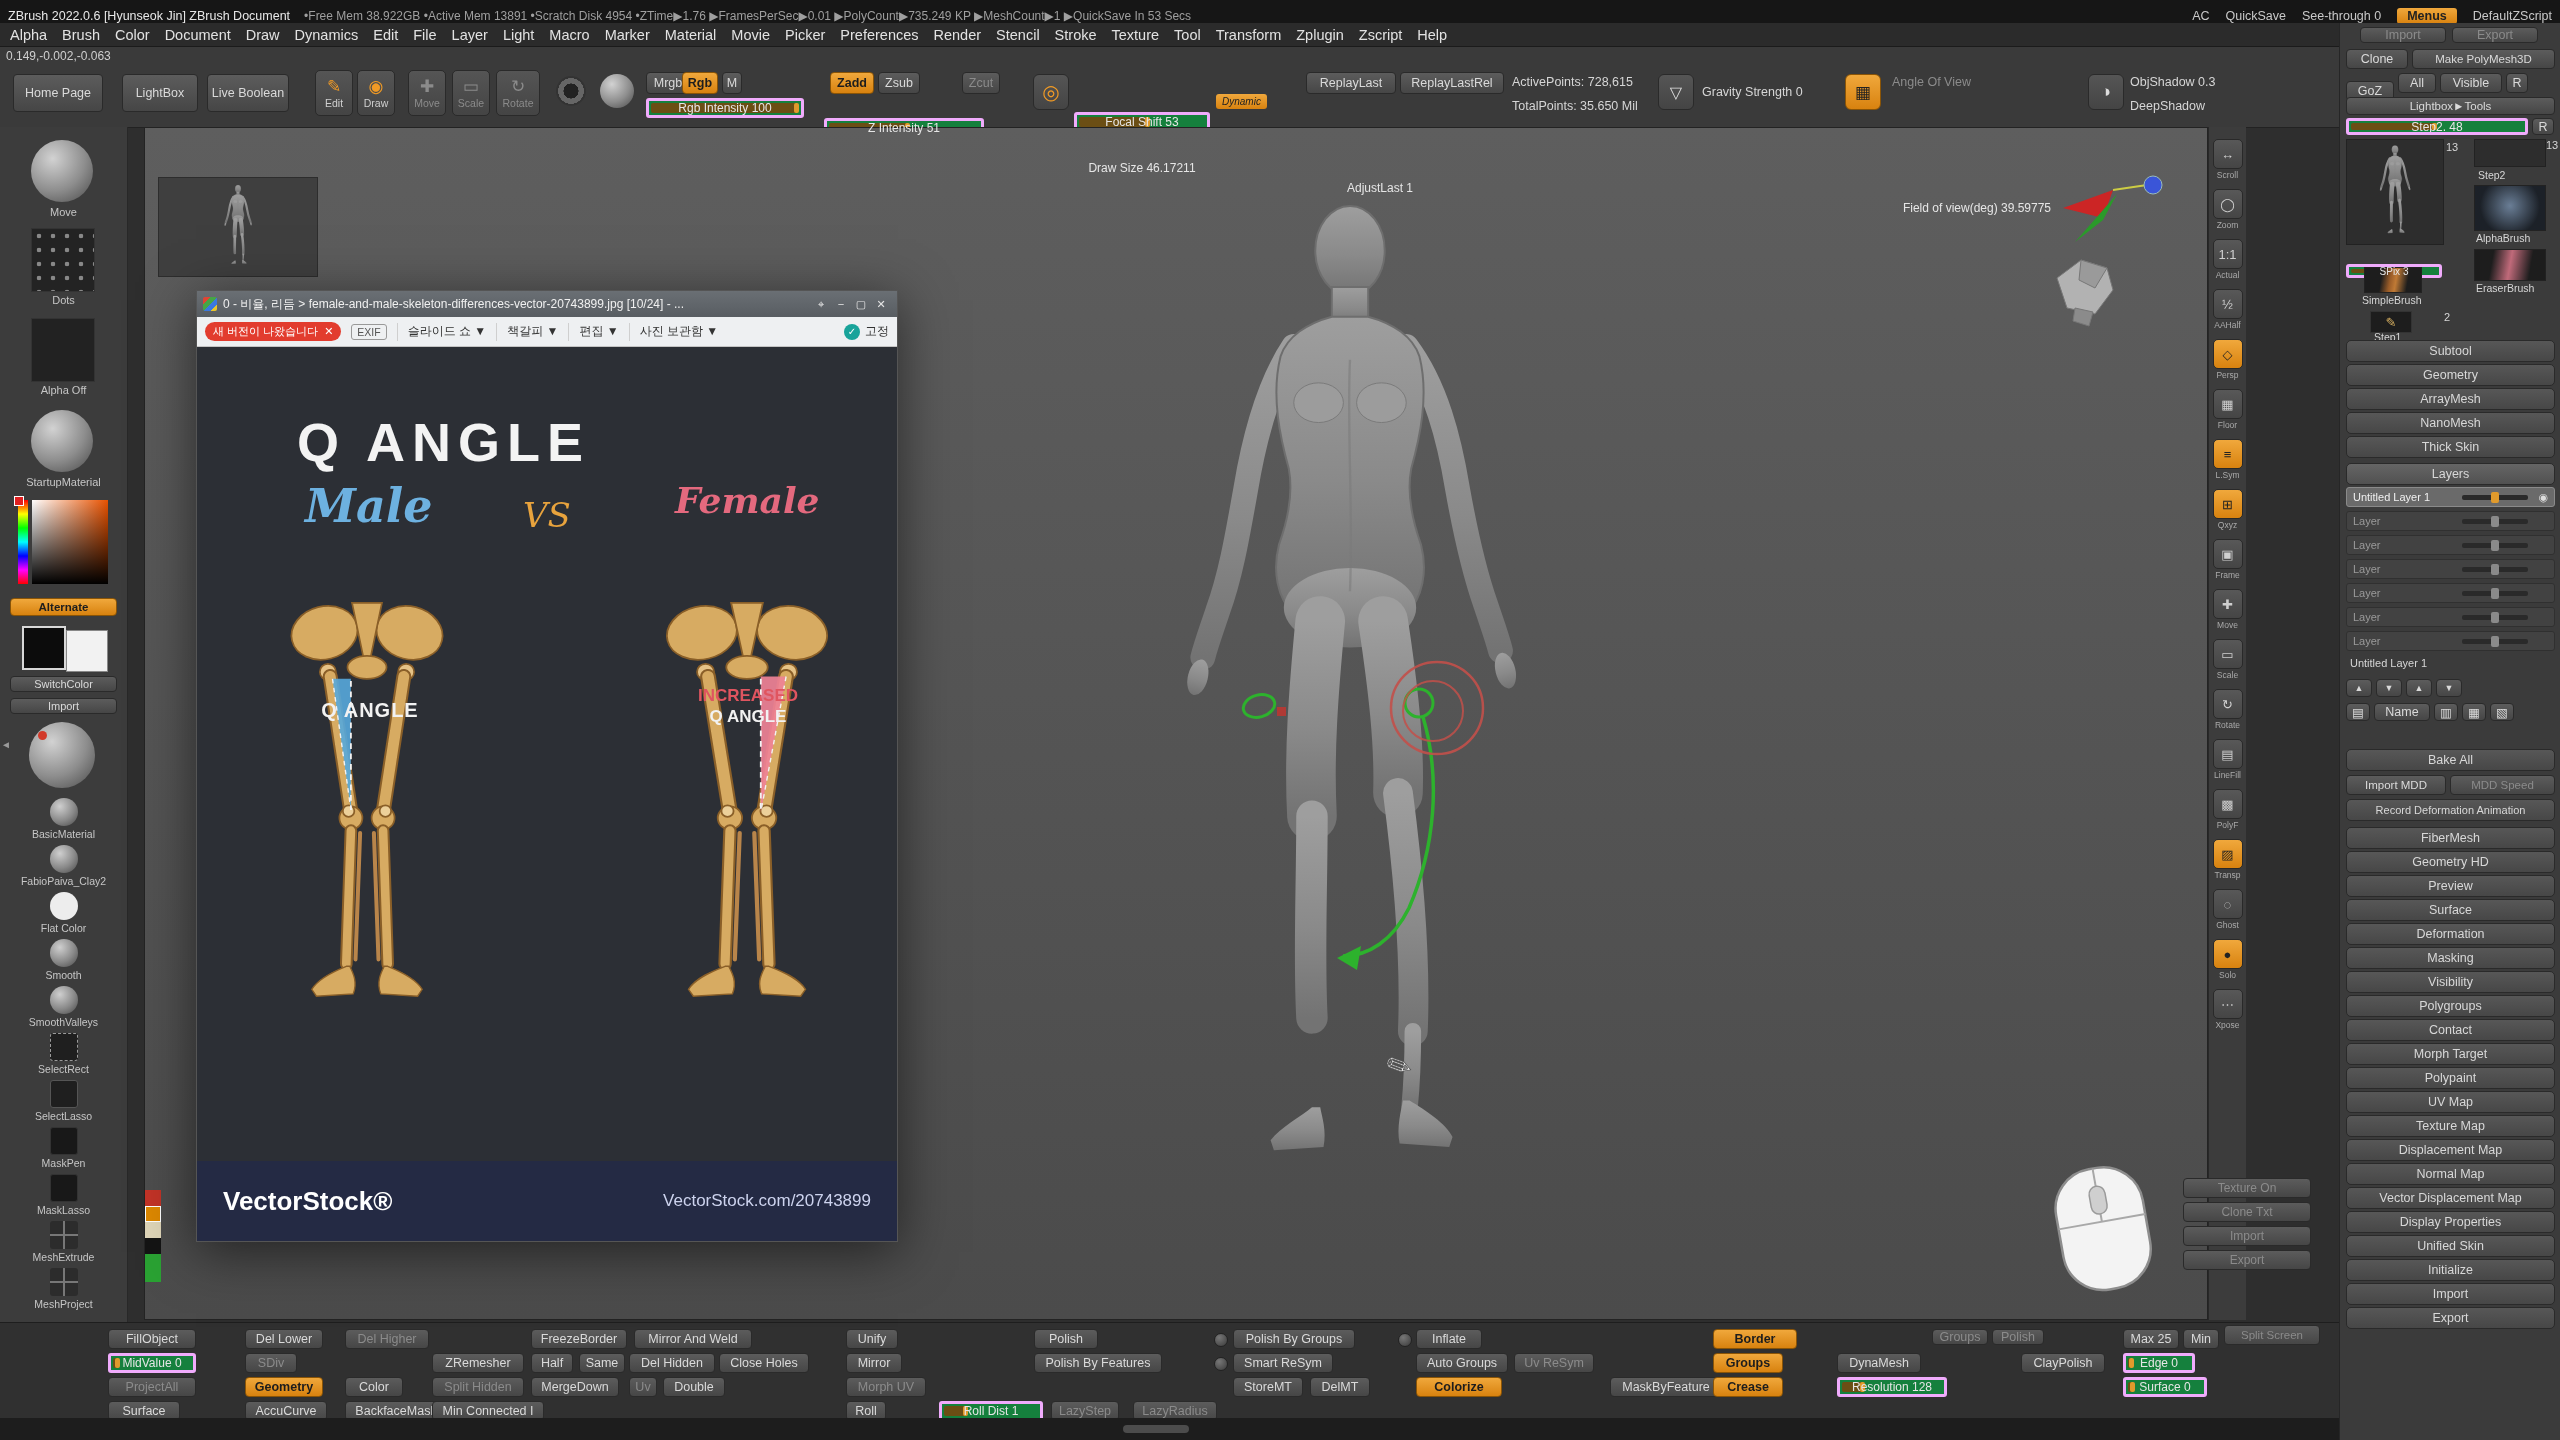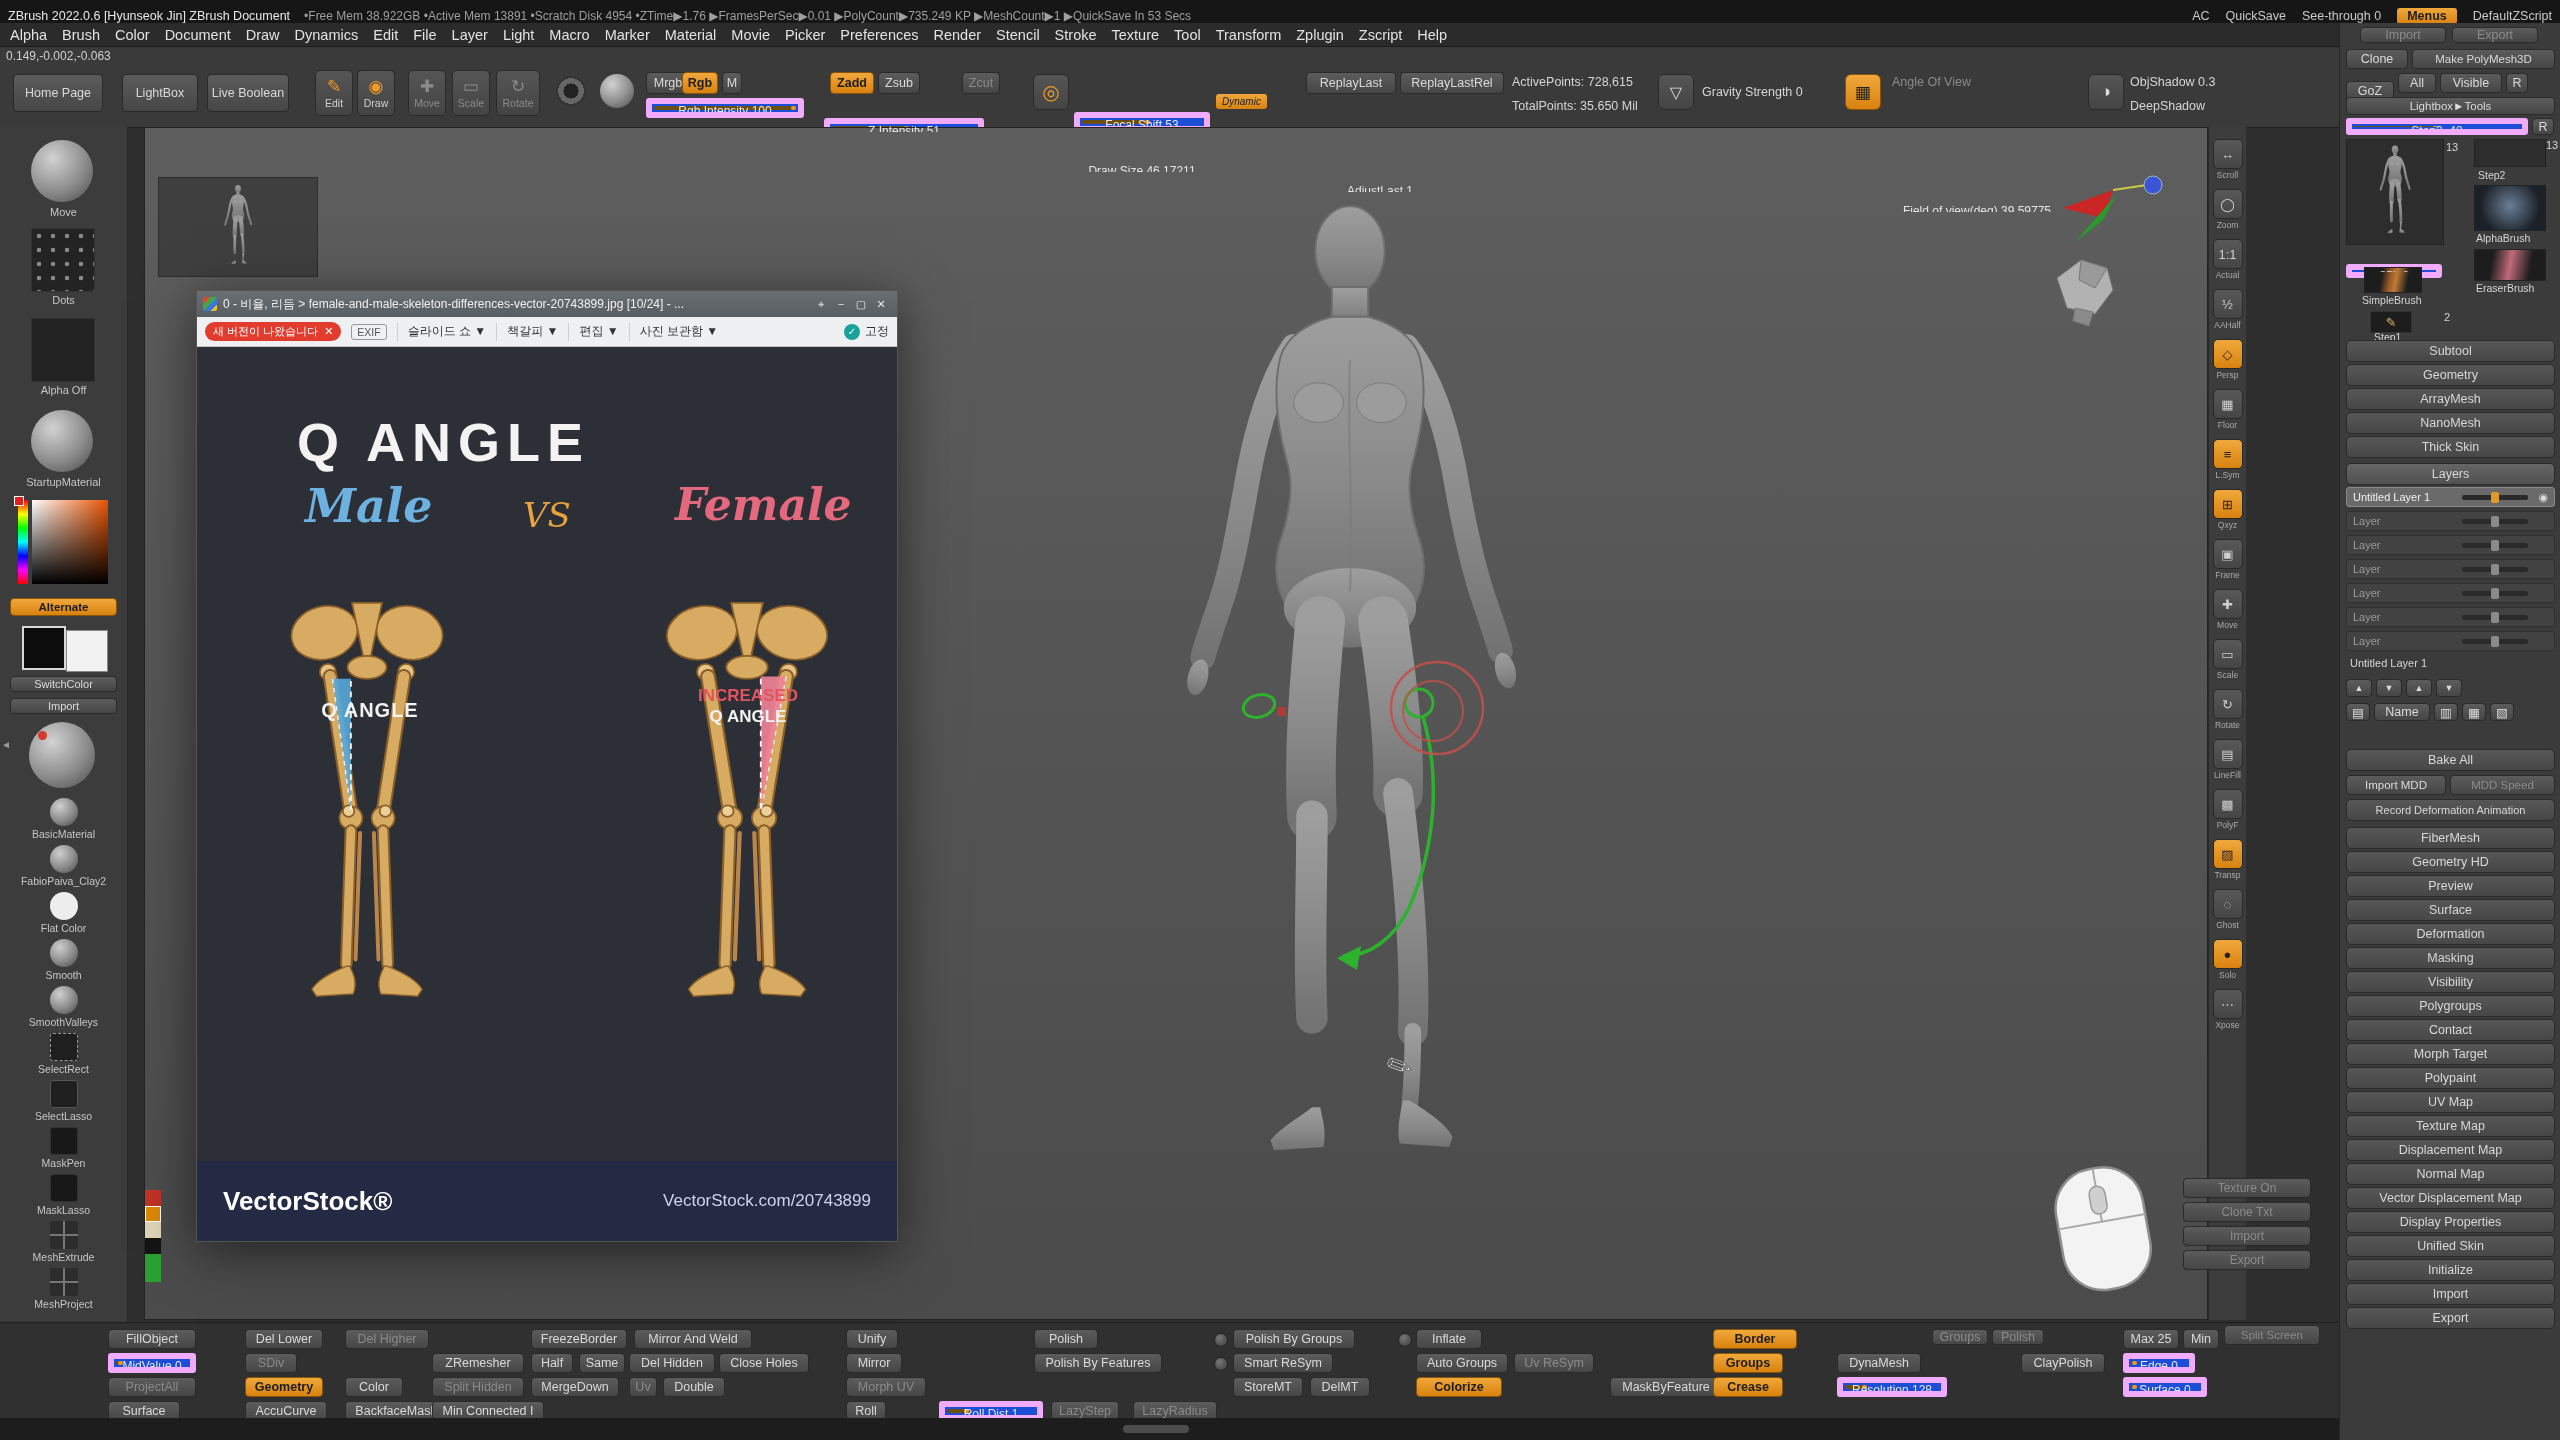--- a/index.html
+++ b/index.html
@@ -4,22 +4,22 @@
 <style>
   html,body{margin:0;padding:0;}
   body{width:2560px;height:1440px;background:#2e2e2e;font-family:"Liberation Sans",sans-serif;
        color:#d6d6d6;overflow:hidden;position:relative;font-size:13px;}
   .a{position:absolute;}
   .btn{background:linear-gradient(#5c5c5c,#464646);border:1px solid #2a2a2a;border-radius:4px;
        color:#dadada;font-size:12.5px;display:flex;align-items:center;justify-content:center;
        padding:0 6px;height:22px;box-sizing:border-box;white-space:nowrap;cursor:default;}
   .btn.orange{background:linear-gradient(#f0a83c,#d8820f);color:#1d1d1d;font-weight:bold;border-color:#8a5406;}
   .btn.dim{color:#8b8b8b;}
-  .sl{position:relative;background:#1d4ed8;border:6px solid #f0abfc;border-radius:3px;color:#e6e6e6;
-      font-size:12px;display:flex;justify-content:center;box-sizing:border-box;overflow:hidden;}
+  .sl{position:relative;background:#15803d;border:3px solid #f0abfc;border-radius:3px;color:#e6e6e6;
+      font-size:12px;display:flex;align-items:center;justify-content:center;box-sizing:border-box;overflow:hidden;}
   .sl .f{position:absolute;left:2px;top:2px;bottom:2px;background:#6b4e14;border-radius:2px;}
   .sl .f::after{content:"";position:absolute;right:-2px;top:0;bottom:0;width:5px;background:#e09a2c;border-radius:2px;}
   .sl span{position:relative;z-index:1;}
   .bb{position:absolute;height:20px;}
   .txt{position:absolute;font-size:12.5px;color:#d6d6d6;white-space:nowrap;}
   .txt.dim{color:#8b8b8b;}
   #titlebar{left:0;top:0;width:2560px;height:23px;background:#161616;display:flex;align-items:center;
             font-size:12.5px;color:#c9c9c9;padding:16px 8px;box-sizing:border-box;gap:14px;}
   #menubar{left:0;top:23px;width:2339px;height:24px;background:#2b2b2b;border-bottom:1px solid #1b1b1b;
            display:flex;align-items:center;gap:15px;padding:0 10px;box-sizing:border-box;}
@@ -802,21 +802,21 @@
     <span>사진 보관함 ▼</span>
     <span style="margin-left:auto;display:flex;gap:5px;align-items:center">
       <span style="width:16px;height:16px;border-radius:50%;background:#18a39a;color:#fff;font-size:10px;display:flex;align-items:center;justify-content:center">✓</span>
       <span>고정</span>
     </span>
   </div>
   <div id="vcontent">
     <div class="a" style="left:100px;top:64px;font-size:54px;font-weight:800;letter-spacing:7px;color:#f3f3f3">Q ANGLE</div>
     <div class="a" style="left:108px;top:132px;font-size:46px;font-style:italic;font-weight:bold;color:#6db1e0;font-family:'DejaVu Serif',serif">Male</div>
     <div class="a" style="left:326px;top:148px;font-size:34px;font-style:italic;color:#e8a33d;font-family:'DejaVu Serif',serif">VS</div>
-    <div class="a" style="left:478px;top:132px;font-size:44px;font-style:italic;font-weight:bold;color:#e4697e;font-family:'DejaVu Serif',serif">Female</div>
+    <div class="a" style="left:478px;top:132px;font-size:36px;font-style:italic;font-weight:bold;color:#e4697e;font-family:'DejaVu Serif',serif">Female</div>
 
     <svg class="a" style="left:55px;top:154px" width="230" height="650" viewBox="0 0 200 420">
       <use href="#skelsym"></use>
       <polygon points="70,82 86,196 86,82" fill="#57a8dc" opacity="0.9"></polygon>
       <line x1="86" y1="84" x2="86" y2="196" stroke="#f2f2f2" stroke-width="1.6" stroke-dasharray="5 4"></line>
       <line x1="70" y1="82" x2="86" y2="196" stroke="#f2f2f2" stroke-width="1.2" stroke-dasharray="4 4"></line>
     </svg>
     <svg class="a" style="left:435px;top:154px" width="230" height="650" viewBox="0 0 200 420">
       <use href="#skelsym" transform="translate(100 0) scale(1.06 1) translate(-100 0)"></use>
       <polygon points="134,80 112,198 112,80" fill="#ef8296" opacity="0.92"></polygon>

